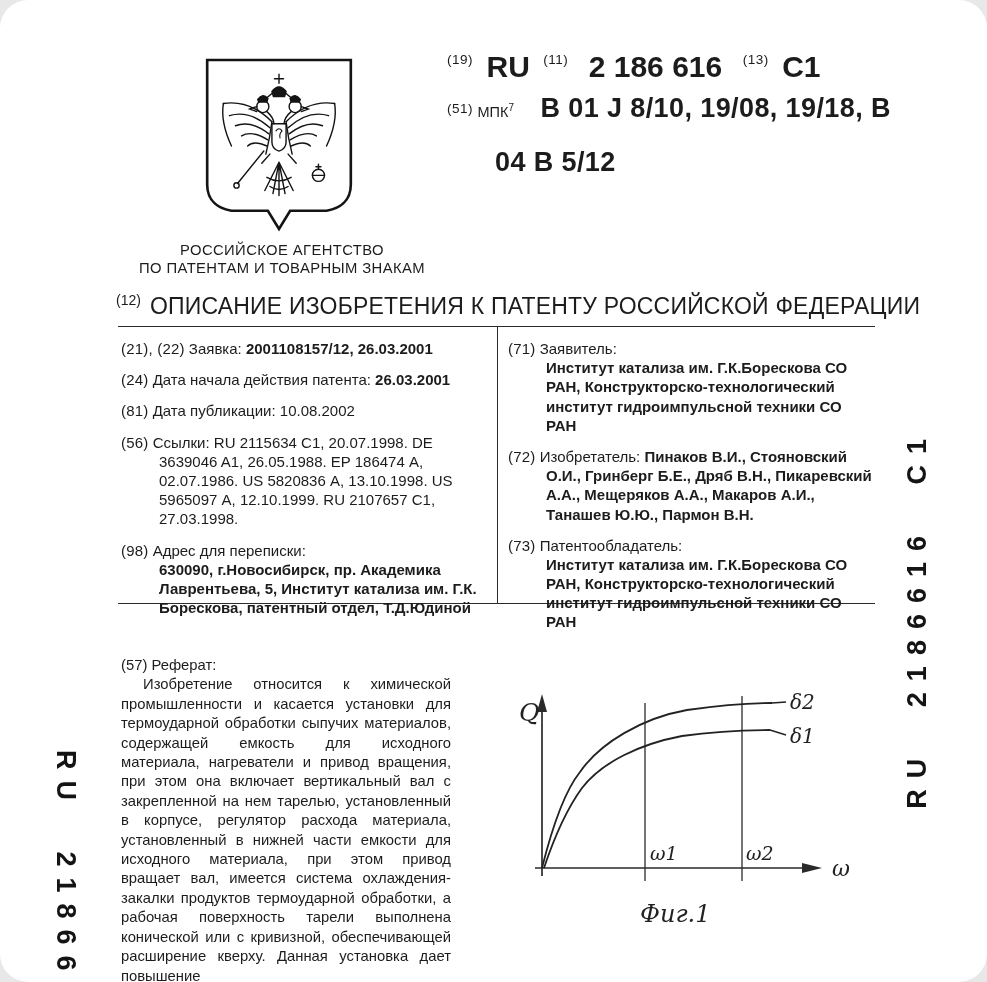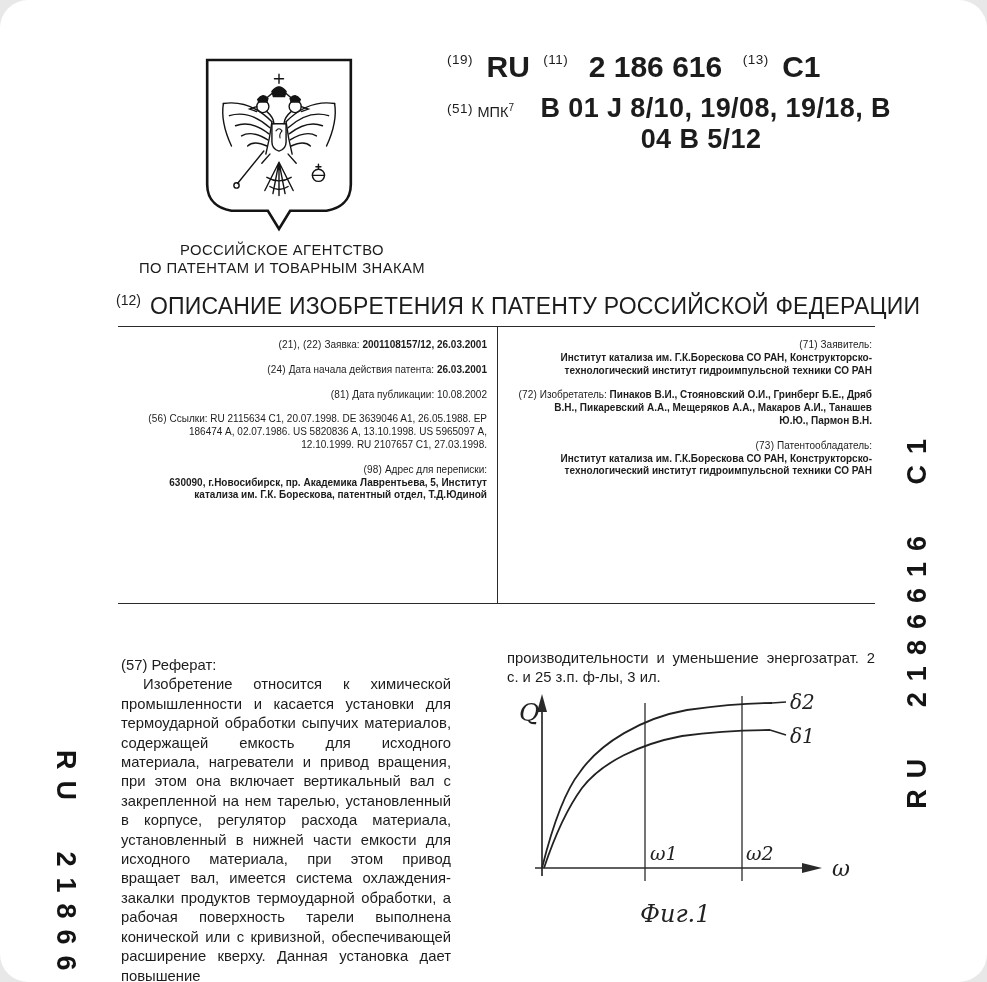--- a/index.html
+++ b/index.html
@@ -12,37 +12,37 @@
   .pub-header { position:absolute; left:447px; top:50px; width:460px; }
   .fcode { font-size:13.5px; vertical-align:13px; letter-spacing:0.5px; }
   .hbig  { font-size:30px; font-weight:700; }
   .pub-line1 .m1 { margin-left:9px; }
   .pub-line1 .m2 { margin-left:16px; }
   .pub-line2 { margin-top:9px; }
   .ipc-label { font-size:14.5px; }
   .ipc-label sup { font-size:10px; }
   .ipc-bold { font-size:27px; font-weight:700; letter-spacing:0.4px; }
   .pub-line2 .ipc-bold { margin-left:22px; }
-  .pub-line3 { margin-top:0; padding-left:48px;text-align:center; }
+  .pub-line3 { margin-top:23px; padding-left:48px; }
   
   .coat { position:absolute; left:203px; top:57px; }
   
   .agency { position:absolute; left:130px; top:241px; width:304px; text-align:center;
             font-size:14.8px; line-height:1.22; letter-spacing:0.4px; }
   
   .doc-title { position:absolute; left:116px; top:292px; white-space:nowrap; }
   .fcode12 { font-size:14px; vertical-align:9px; }
   .dtitle { font-size:23px; letter-spacing:0.2px; margin-left:9px; }
   
   .hline { position:absolute; height:0; border-top:1.6px solid #2b2b2b; }
   #rule1 { left:118px; top:326px; width:757px; }
   #rule2 { left:118px; top:603px; width:757px; }
   .vdivider { position:absolute; left:497px; top:327px; height:276px; width:0; border-left:1.4px solid #2b2b2b; }
   
-  .bib { position:absolute; font-size:10px; line-height:1.28;text-align:right; }
+  .bib { position:absolute; font-size:15px; line-height:1.28; }
   .bib-left  { left:121px; top:339px; width:366px; }
   .bib-right { left:508px; top:339px; width:364px; }
   .entry { margin-bottom:12px; padding-left:38px; text-indent:-38px; }
   .entry .num { letter-spacing:0.2px; }
   .b { font-weight:700; }
   
   .title54 { position:absolute; left:118px; top:616px; width:762px; font-size:14.8px; letter-spacing:0.2px; }
   .title54 .t { word-spacing:2.5px; }
   
   .abs { position:absolute; font-size:14.8px; line-height:19.4px; text-align:justify; }
@@ -190,23 +190,20 @@
 
 
   <div class="abs abs-left">
     <div>
       <span>(57)</span>
       <span>Реферат:</span>
     </div>
     <div class="abs-par">Изобретение относится к химической промышленности и касается установки для термоударной обработки сыпучих материалов, содержащей емкость для исходного материала, нагреватели и привод вращения, при этом она включает вертикальный вал с закрепленной на нем тарелью, установленный в корпусе, регулятор расхода материала, установленный в нижней части емкости для исходного материала, при этом привод вращает вал, имеется система охлаждения-закалки продуктов термоударной обработки, а рабочая поверхность тарели выполнена конической или с кривизной, обеспечивающей расширение кверху. Данная установка дает повышение</div>
   </div>
 
-  <div class="abs abs-right">
-    <div>производительности и уменьшение энергозатрат. 2 с. и 25 з.п. ф-лы, 3 ил.</div>
-  </div>
 
   <svg class="figure" width="400" height="258" viewBox="0 0 400 258">
 
     <path d="M40,188 V16" stroke="#2a2a2a" stroke-width="1.7" fill="none"></path>
     <polygon points="35,24 40,6 45,24" fill="#2a2a2a"></polygon>
     <path d="M33,180 H300" stroke="#2a2a2a" stroke-width="1.7" fill="none"></path>
     <polygon points="300,175 320,180 300,185" fill="#2a2a2a"></polygon>
 
     <path d="M143,15 V193" stroke="#2a2a2a" stroke-width="1.3" fill="none"></path>
     <path d="M240,8 V193" stroke="#2a2a2a" stroke-width="1.3" fill="none"></path>

